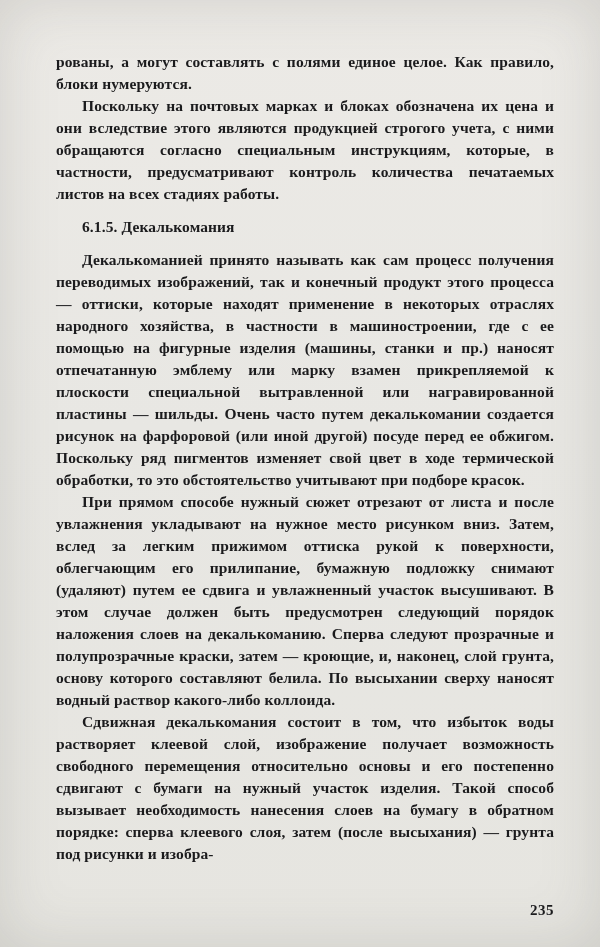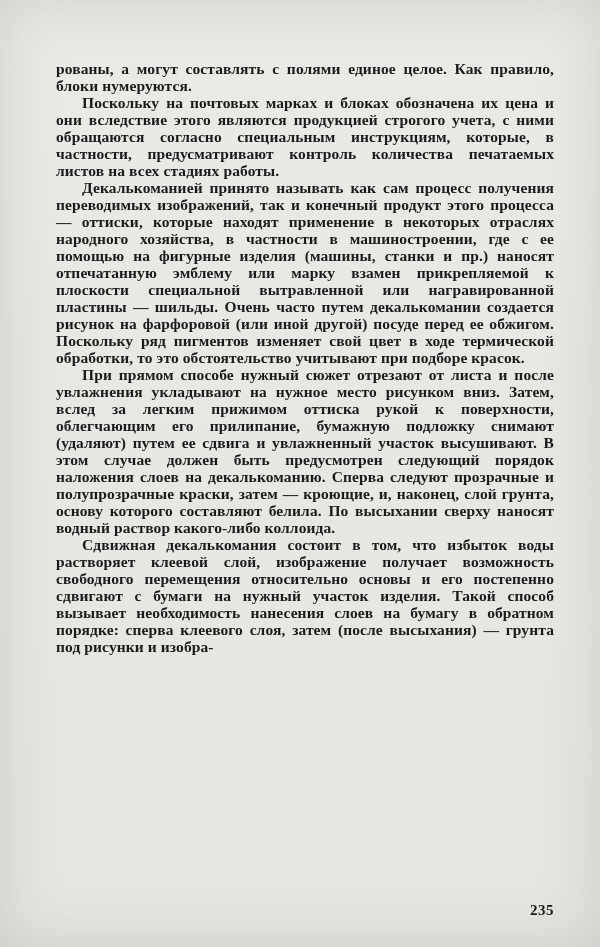--- a/index.html
+++ b/index.html
@@ -14,25 +14,25 @@
     height: 947px;
     margin: 0 auto;
     background: linear-gradient(180deg, #eceae6 0%, #e8e7e3 45%, #e6e5e0 100%);
     box-shadow: inset 0 0 60px rgba(90,88,82,0.18);
     overflow: hidden;
     font-family: "Liberation Serif", "DejaVu Serif", serif;
     color: #1b1b1d;
   }
   .text-block {
     position: absolute;
-    top: 60px;
+    top: 51px;
     left: 56px;
     right: 46px;
     font-size: 15.5px;
-    line-height: 17px;
+    line-height: 22px;
     font-weight: bold;
     text-align: justify;
     letter-spacing: 0.1px;
   }
   .text-block p {
     margin: 0;
     text-indent: 26px;
   }
   .text-block p.no-indent {
     text-indent: 0;
@@ -53,18 +53,19 @@
     margin-top: 16px;
   }
 </style>
 </head>
 <body>
 
 <div class="scan-page">
   <div class="text-block">
     <p class="no-indent">рованы, а могут составлять с полями единое целое. Как правило, блоки нумеруются.</p>
     <p>Поскольку на почтовых марках и блоках обозначена их цена и они вследствие этого являются продукцией строгого учета, с ними обращаются согласно специальным инструкциям, которые, в частности, предусматривают контроль количества печатаемых листов на всех стадиях работы.</p>
+    <h3 class="section-heading">6.1.5. Декалькомания</h3>
     <p>Декалькоманией принято называть как сам процесс получения переводимых изображений, так и конечный продукт этого процесса — оттиски, которые находят применение в некоторых отраслях народного хозяйства, в частности в машиностроении, где с ее помощью на фигурные изделия (машины, станки и пр.) наносят отпечатанную эмблему или марку взамен прикрепляемой к плоскости специальной вытравленной или награвированной пластины — шильды. Очень часто путем декалькомании создается рисунок на фарфоровой (или иной другой) посуде перед ее обжигом. Поскольку ряд пигментов изменяет свой цвет в ходе термической обработки, то это обстоятельство учитывают при подборе красок.</p>
     <p>При прямом способе нужный сюжет отрезают от листа и после увлажнения укладывают на нужное место рисунком вниз. Затем, вслед за легким прижимом оттиска рукой к поверхности, облегчающим его прилипание, бумажную подложку снимают (удаляют) путем ее сдвига и увлажненный участок высушивают. В этом случае должен быть предусмотрен следующий порядок наложения слоев на декалькоманию. Сперва следуют прозрачные и полупрозрачные краски, затем — кроющие, и, наконец, слой грунта, основу которого составляют белила. По высыхании сверху наносят водный раствор какого-либо коллоида.</p>
     <p>Сдвижная декалькомания состоит в том, что избыток воды растворяет клеевой слой, изображение получает возможность свободного перемещения относительно основы и его постепенно сдвигают с бумаги на нужный участок изделия. Такой способ вызывает необходимость нанесения слоев на бумагу в обратном порядке: сперва клеевого слоя, затем (после высыхания) — грунта под рисунки и изобра-</p>
   </div>
   <div class="page-number">235</div>
 </div>
 
 </body></html>

